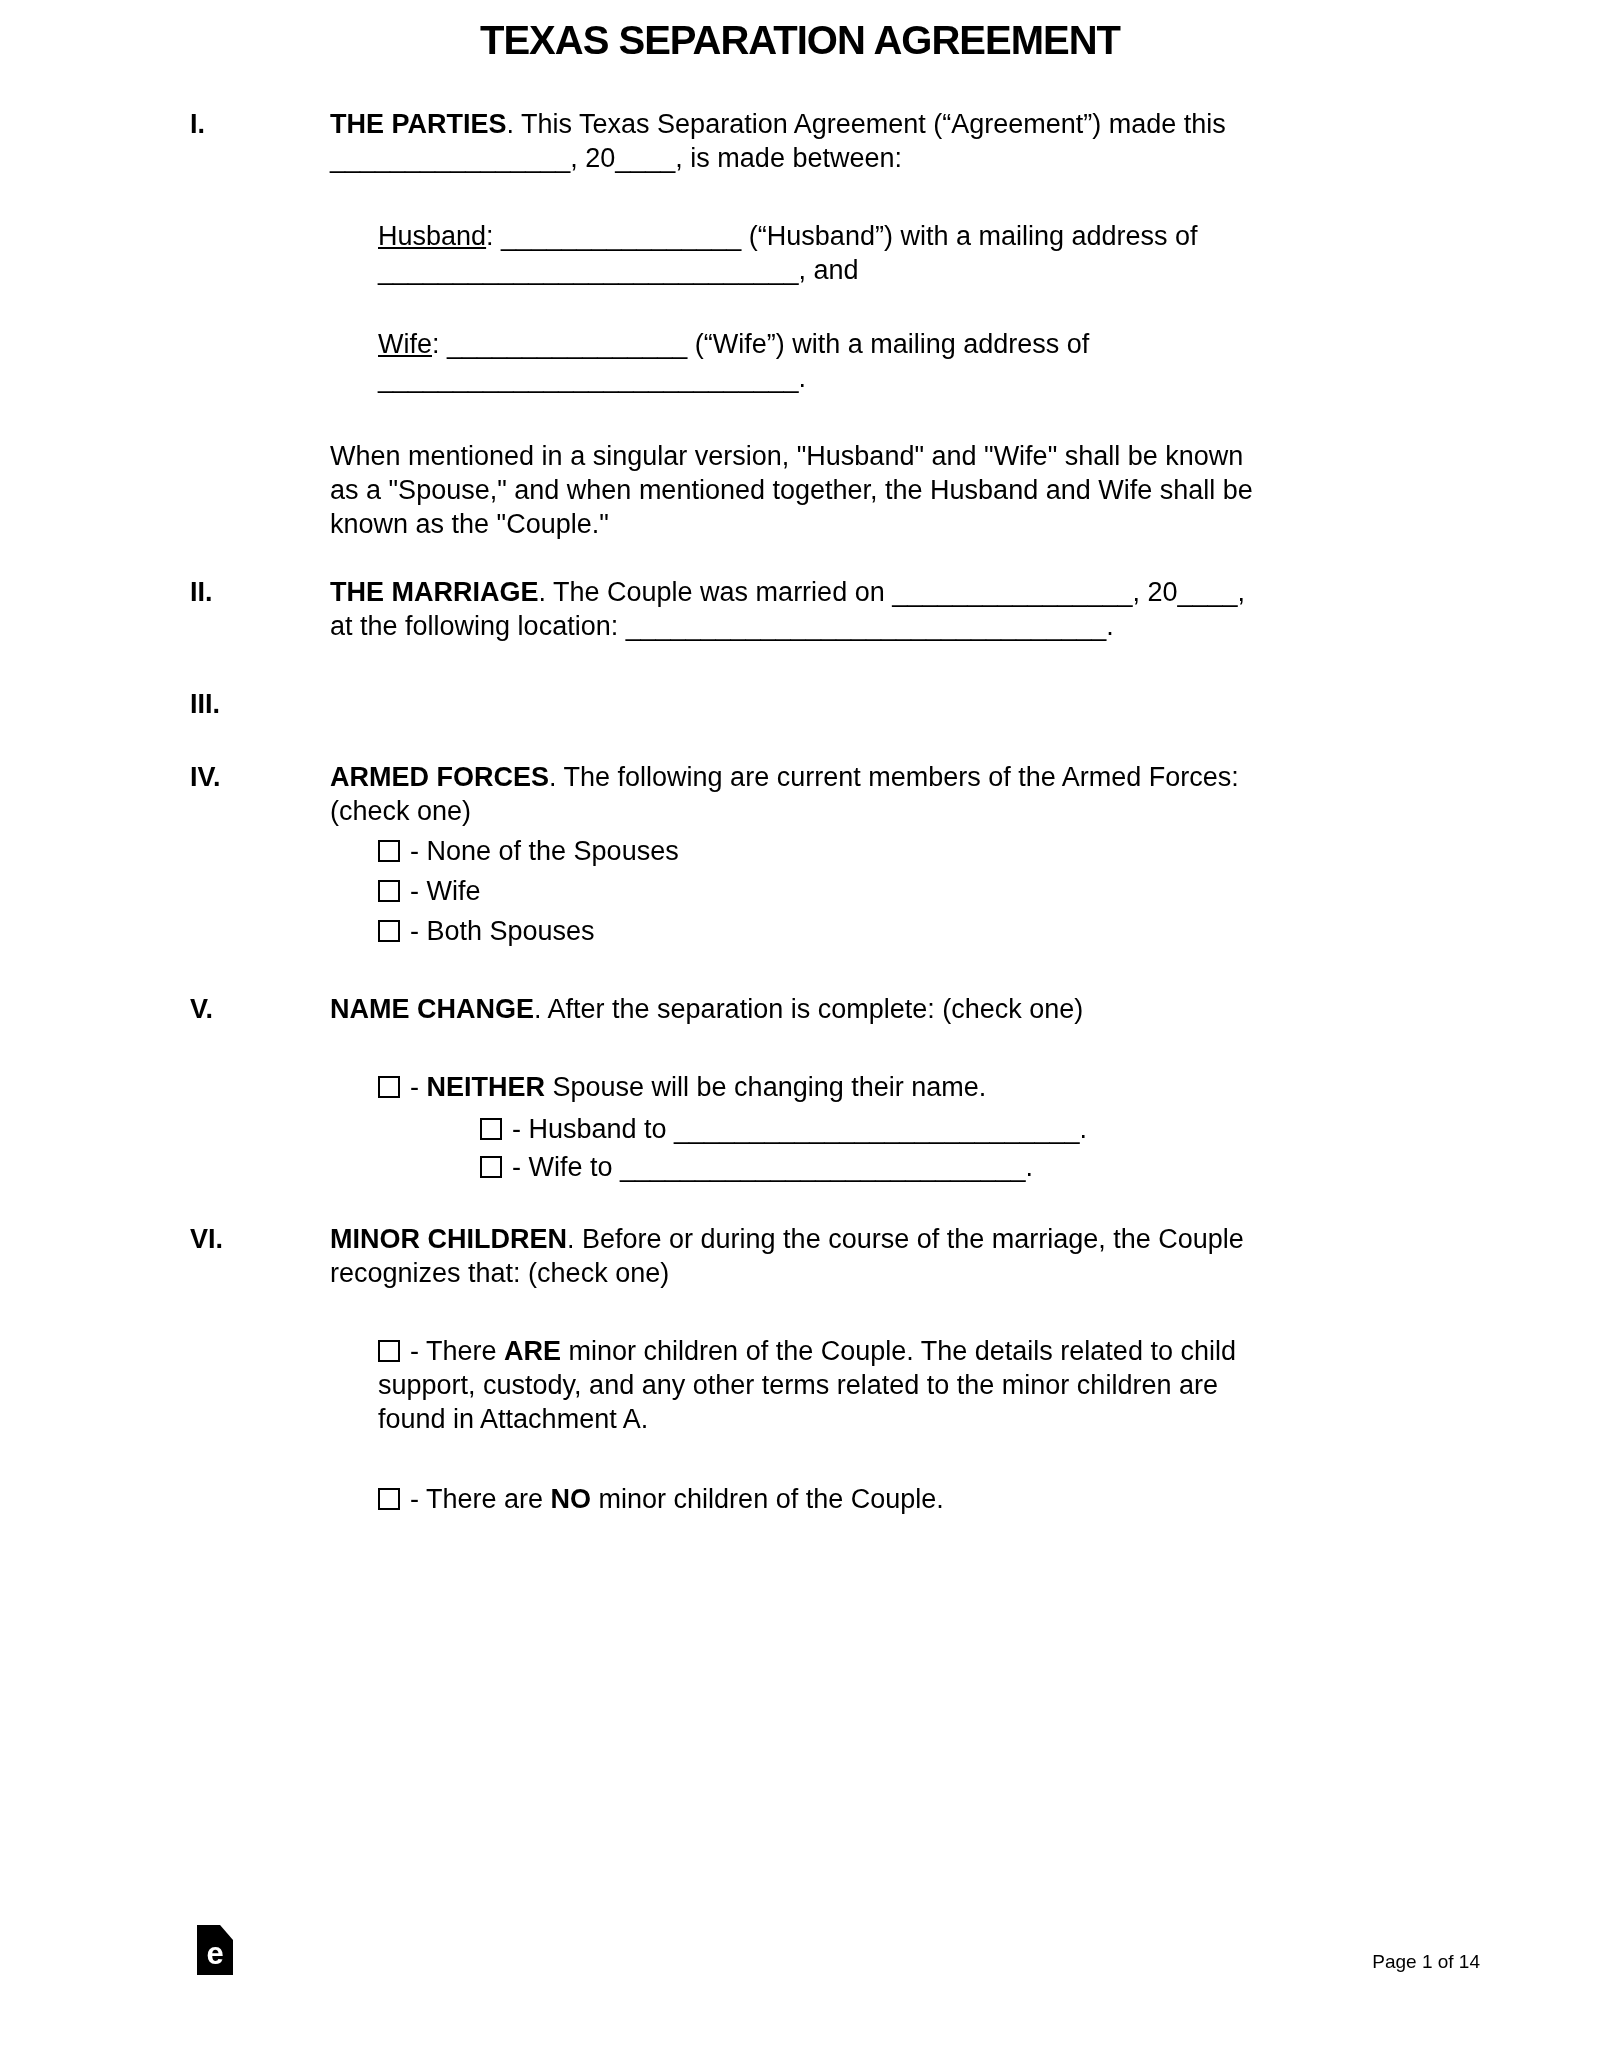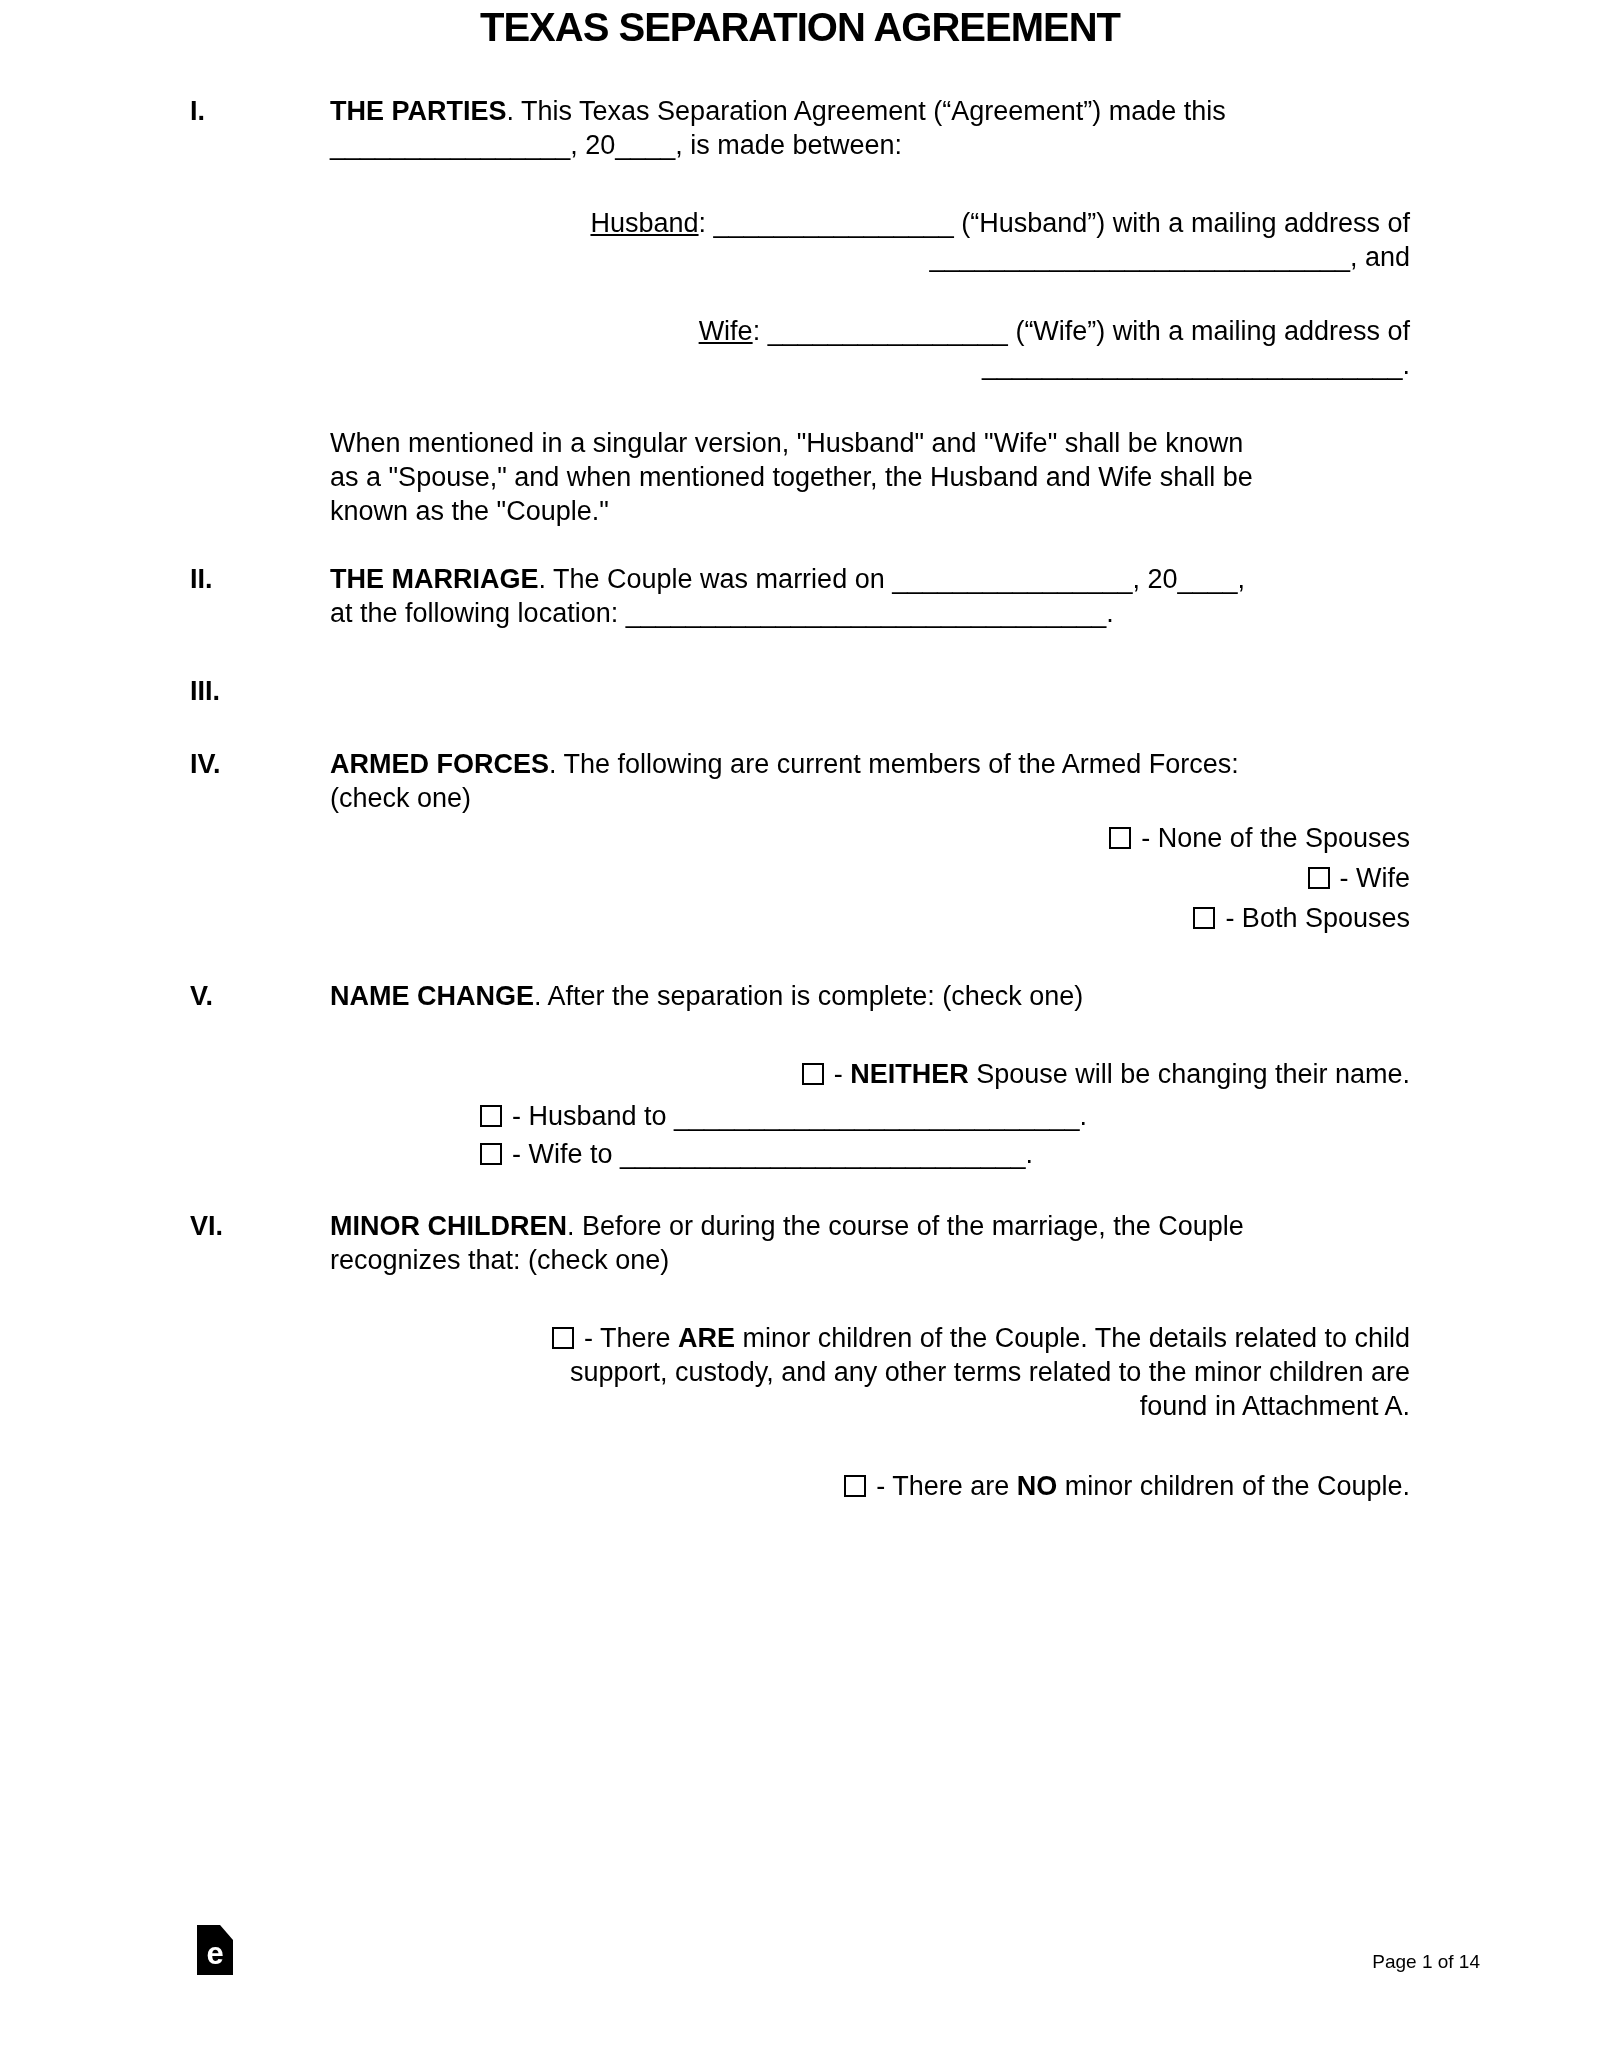--- a/index.html
+++ b/index.html
@@ -6,32 +6,32 @@
   .page {
     position:relative;
     width:1600px; height:2070px;
     background:#ffffff;
     color:#000000;
     font-family:"Liberation Sans","DejaVu Sans",sans-serif;
     font-size:27px; line-height:34px;
     overflow:hidden;
   }
   h1.title {
-    margin:2px; 
+    margin:15px; 
     text-align:center;
     font-size:40px; line-height:50px;
     font-weight:700; letter-spacing:-1px;
   }
   .content { padding:0 190px 0 190px; }
   .sec { display:grid; grid-template-columns:140px 1fr; align-items:start; }
   .num { font-weight:700; }
   .body p { margin:0; white-space:pre-wrap; }
   b { font-weight:700; }
   .ul { text-decoration:underline; }
-  .indent1 { margin-left:48px !important;text-align:right; }
+  .indent1 { margin-left:48px !important; }
   .indent2 { margin-left:150px !important; }
   .cb {
     display:inline-block;
     width:18px; height:18px;
     border:2px solid #000;
     margin-right:10px;
     vertical-align:-2px;
     background:#fff;
   }
   

